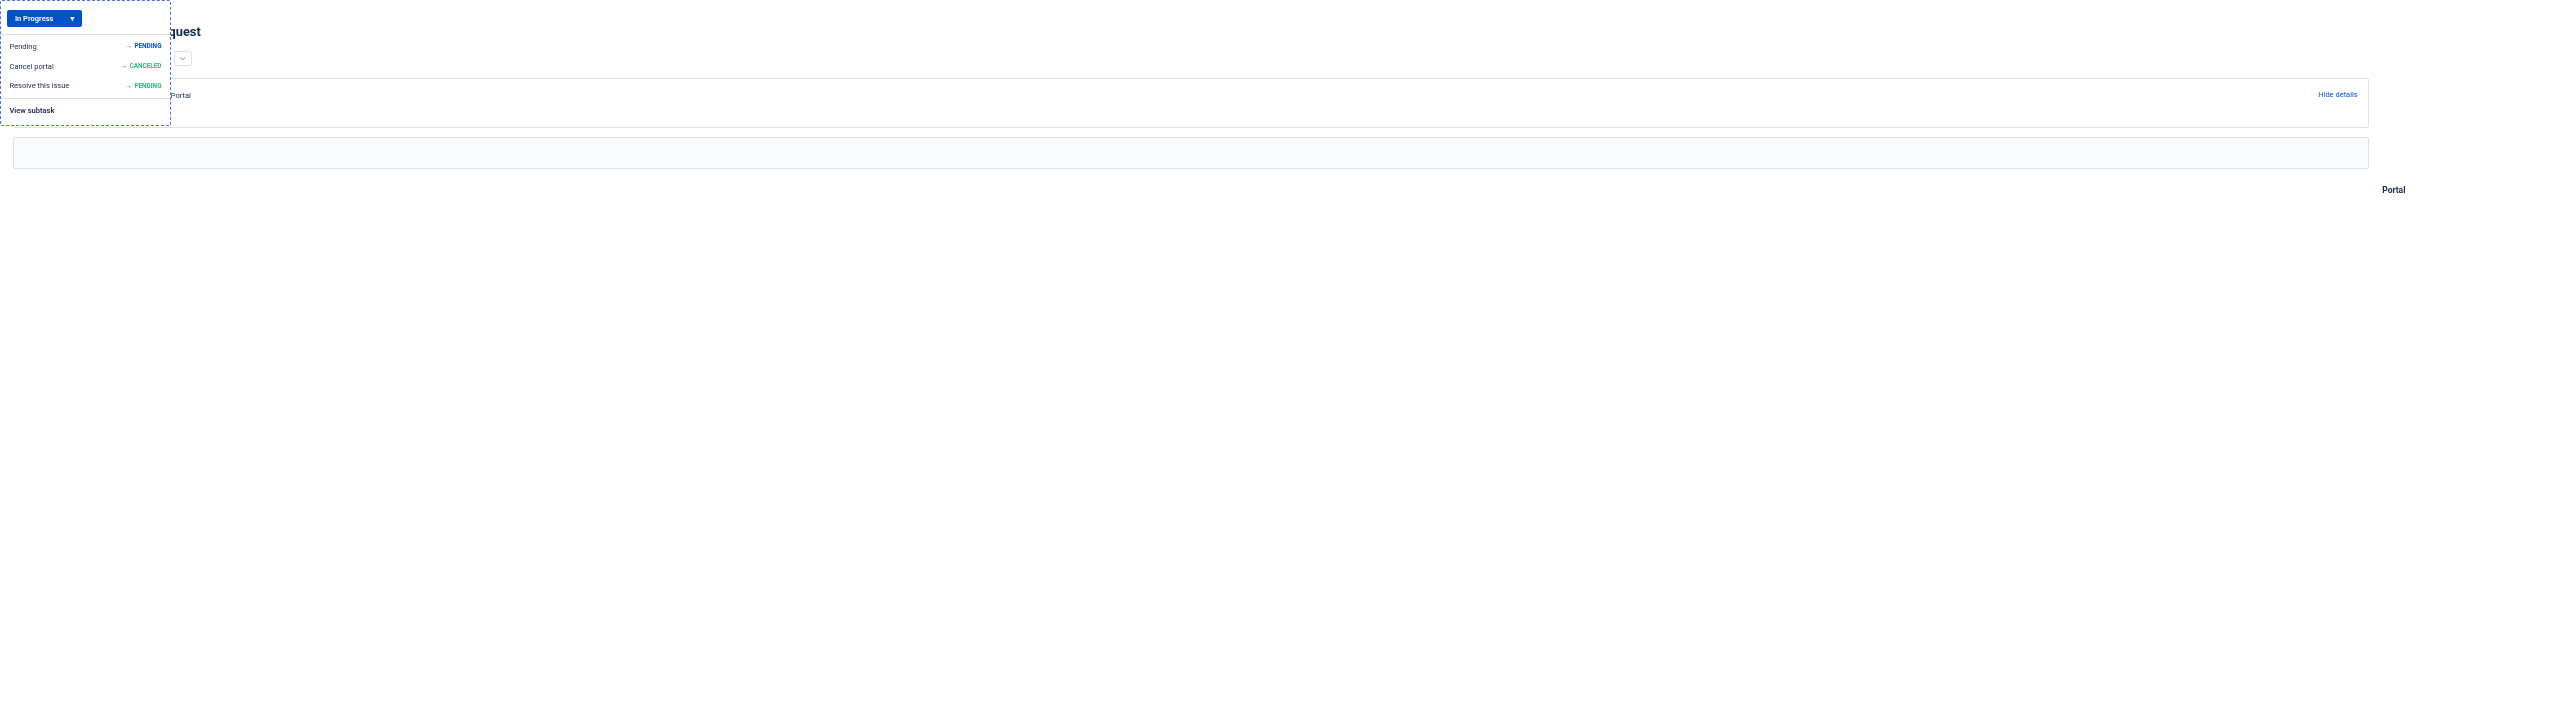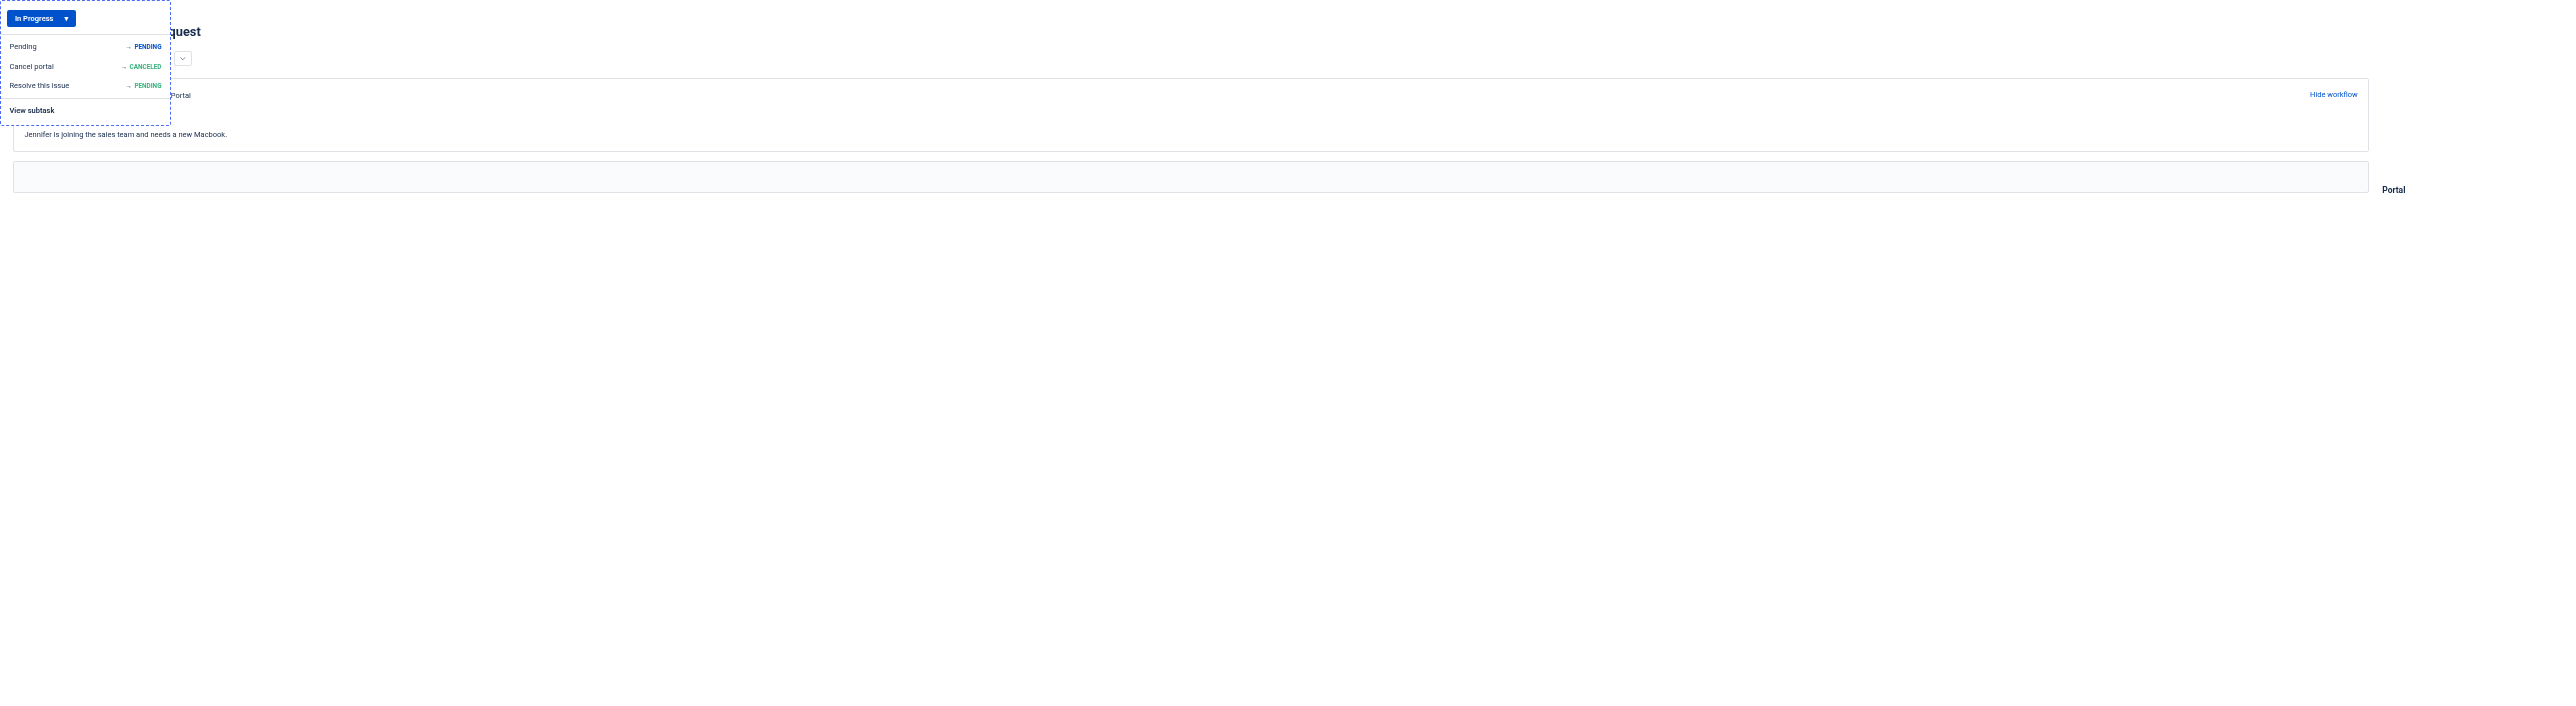--- a/index.html
+++ b/index.html
@@ -251,40 +251,40 @@
     .dropdown-header {
       padding: 4.3px 6.4px;
       display: flex;
       align-items: center;
       gap: 4.3px;
     }
 
     .dropdown-status-btn {
       display: flex;
       align-items: center;
-      gap: 11px;
+      gap: 17px;
       padding: 4.3px 7.5px;
       background: #0052cc;
       color: #fff;
       border: none;
       border-radius: 2.1px;
       font-size: 7.5px;
       font-weight: 600;
       cursor: pointer;
     }
 
     .dropdown-divider {
       border: none;
       border-top: 0.5px solid #dfe1e6;
       margin: 2.1px 0;
     }
 
     .dropdown-item {
       display: flex;
-      align-items: flex-end;
+      align-items: center;
       justify-content: space-between;
       padding: 5.3px 8.5px;
       cursor: pointer;
       font-size: 7.5px;
       color: #172b4d;
     }
 
     .dropdown-item-label {
       color: #172b4d;
       font-size: 7.5px;
@@ -414,27 +414,23 @@
             </div>
             <div>
               <div class="request-text">
                 <strong>Omar Darboe</strong>
                 <span> raised this request via </span>
                 <strong>Portal</strong>
               </div>
               <a class="portal-link">View request in portal</a>
             </div>
           </div>
-          <button class="hide-details-btn">Hide workflow</button>
+          <button class="hide-details-btn">Hide details</button>
         </div>
 
-        <div class="description-section">
-          <div class="description-label">Description</div>
-          <div class="description-text">Jennifer is joining the sales team and needs a new Macbook.</div>
-        </div>
       </div>
 
       <div class="comment-area"></div>
 
     </div>
 
     <div class="right-column">
 
       <div class="dropdown-panel">
 

